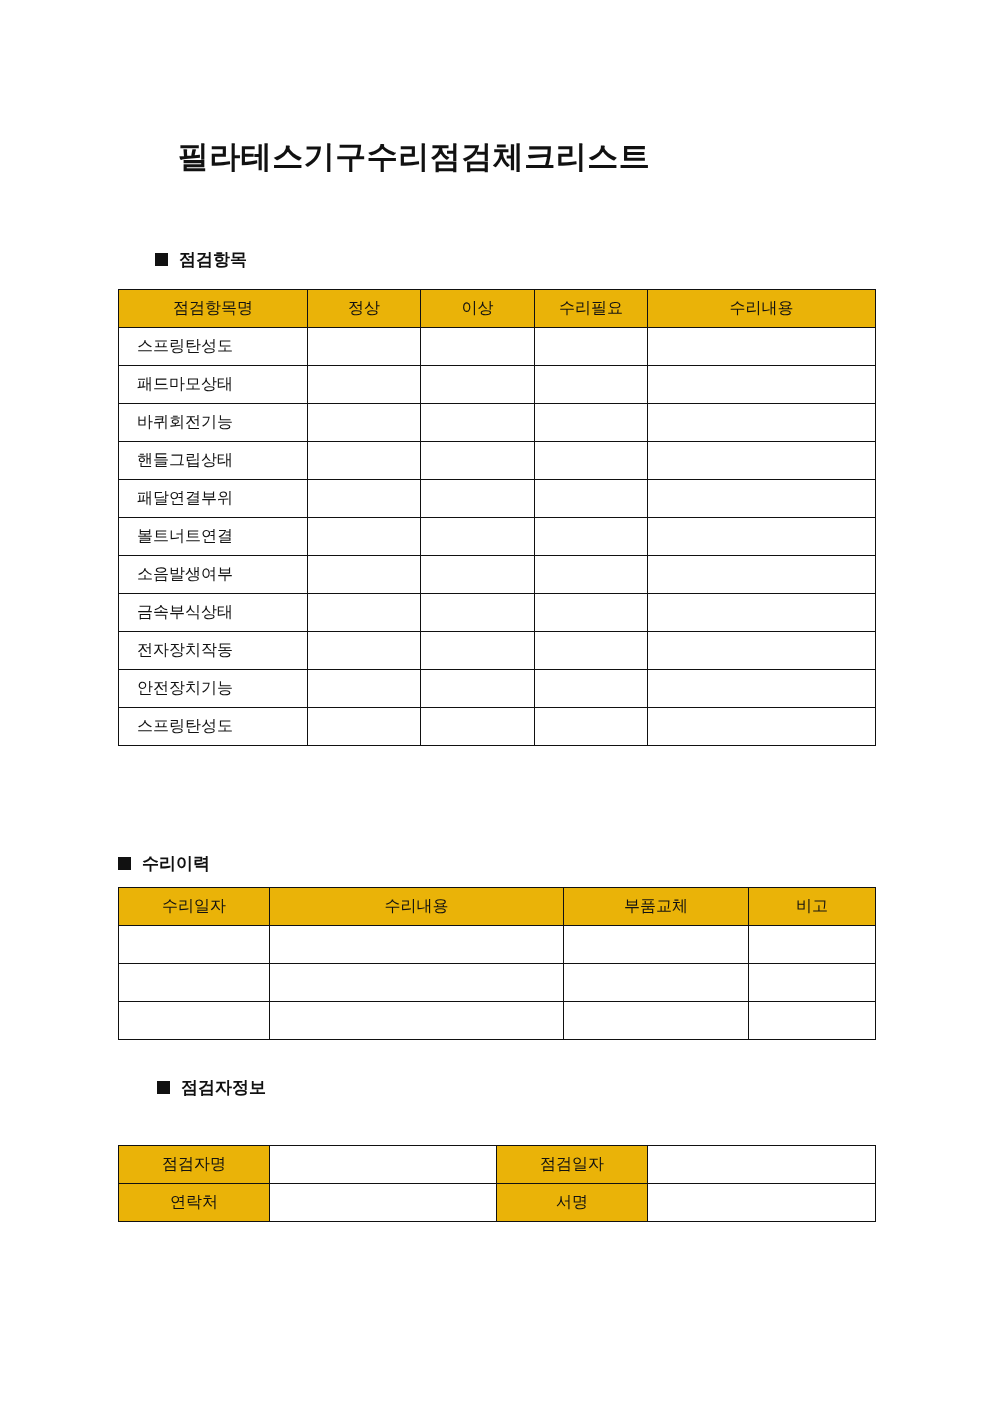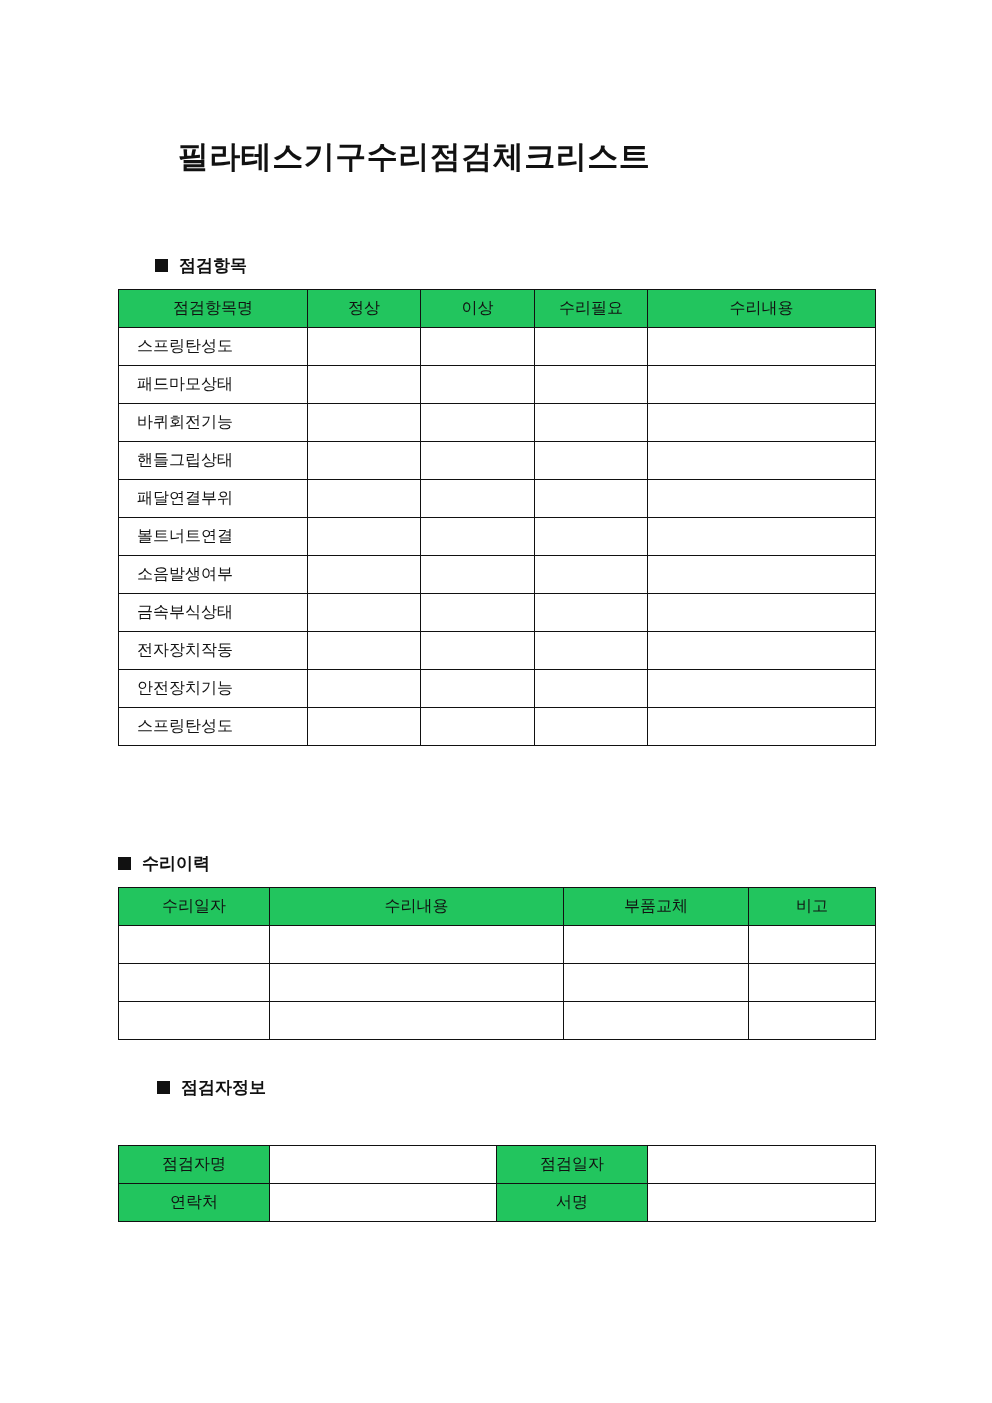--- a/index.html
+++ b/index.html
@@ -2,29 +2,29 @@
 <html><head>
 <meta charset="utf-8">
 <style>
   html, body { margin: 0; padding: 0; background: #ffffff; }
   body { width: 992px; height: 1403px; position: relative; font-family: "DejaVu Sans", sans-serif; color: #111; }
   .title { position: absolute; left: 0; top: 136px; width: 828px; text-align: center; font-size: 31px; font-weight: bold; letter-spacing: 0.5px; }
   .section-head { position: absolute; left: 118px; font-size: 17px; font-weight: bold; display: flex; align-items: center; }
   .section-head .sq { display: inline-block; width: 13px; height: 13px; background: #111; margin-right: 11px; }
   table { position: absolute; left: 118px; width: 757px; border-collapse: collapse; table-layout: fixed; }
   td, th { border: 1px solid #111; height: 37px; padding: 0; font-size: 16px; font-weight: normal; }
-  th, td.label { background: #22c55e; text-align: center; }
+  th, td.label { background: #eab308; text-align: center; }
   td.item { text-align: left; padding-left: 18px; }
 </style>
 </head>
 <body>
 
 <div class="title">필라테스기구수리점검체크리스트</div>
 
-<div class="section-head" style="top:254px;padding-left:37px;">
+<div class="section-head" style="top:248px;padding-left:37px;">
   <span class="sq"></span>
   <span>점검항목</span>
 </div>
 
 <table style="top:289px;">
   <colgroup>
       <col style="width:189px">
       <col style="width:113px">
       <col style="width:114px">
       <col style="width:113px">

